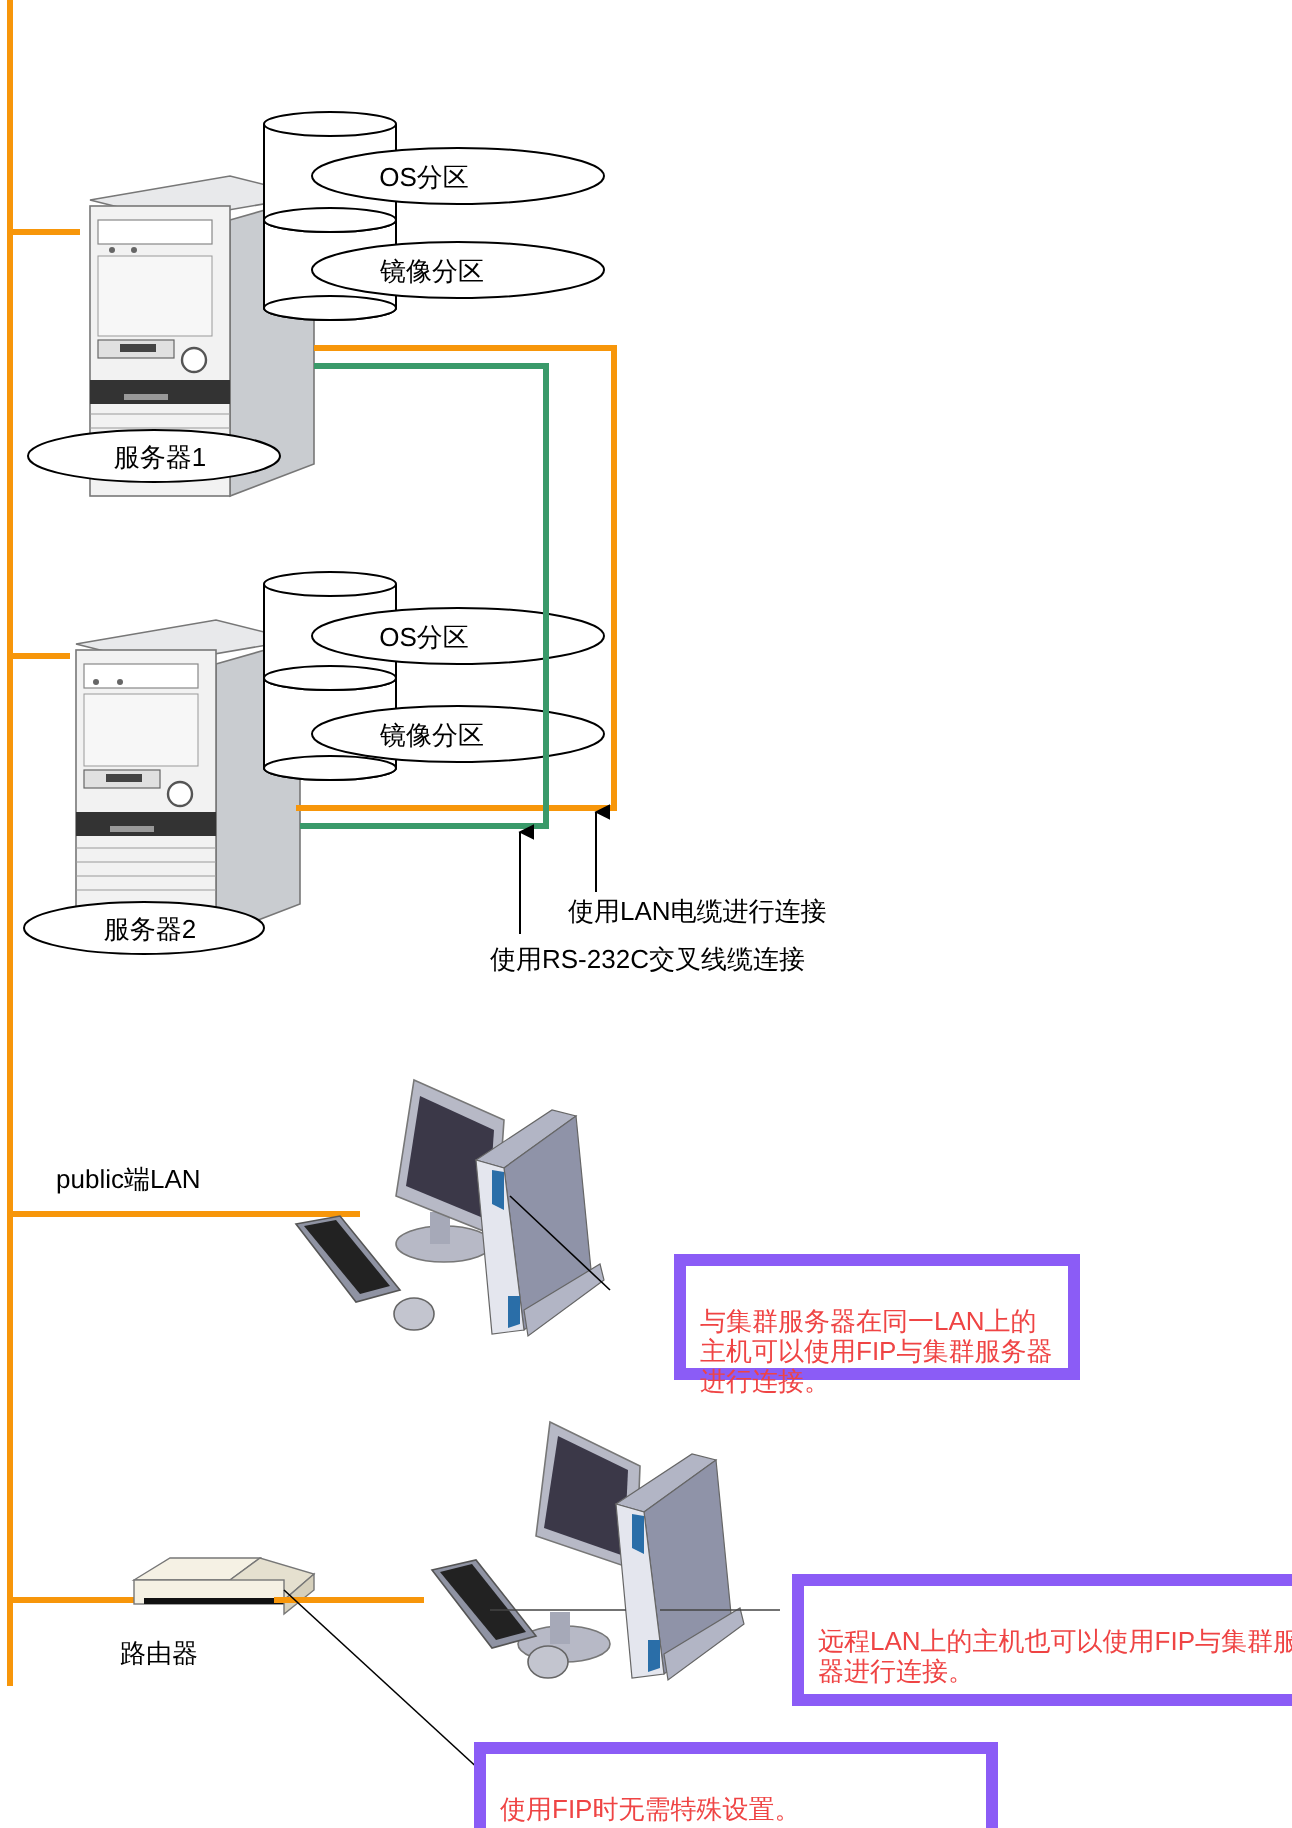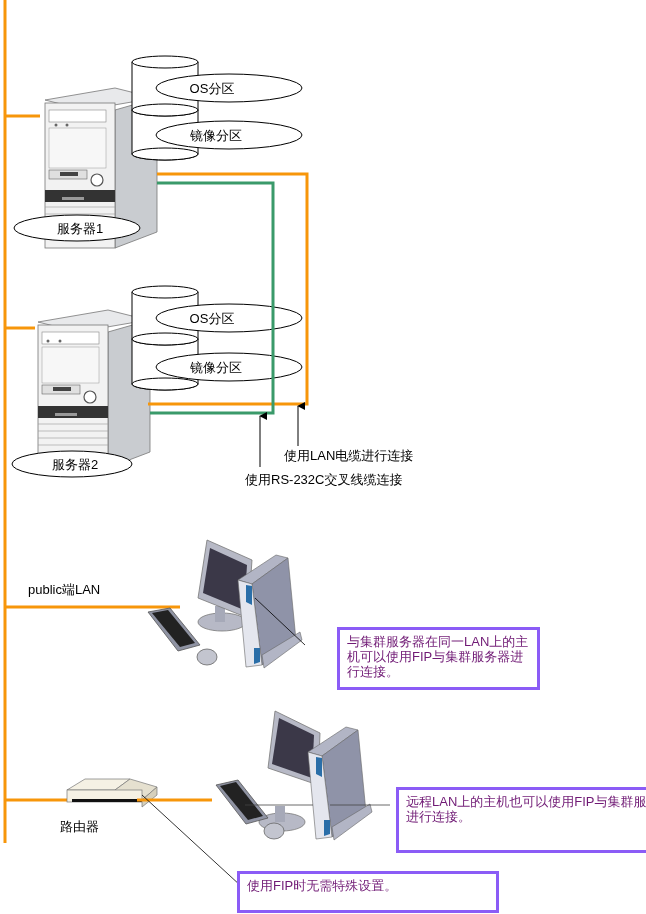--- a/index.html
+++ b/index.html
@@ -1,22 +1,22 @@
 <!DOCTYPE html>
 <html><head>
   <meta charset="utf-8">
   <style>
     html, body { margin: 0; padding: 0; background: #ffffff; }
     body { width: 646px; height: 914px; position: relative; overflow: hidden;
            font-family: "Liberation Sans", "DejaVu Sans", sans-serif; }
     #diagram { position: absolute; left: 0; top: 0; }
     .lbl { font-family: "Liberation Sans", "DejaVu Sans", sans-serif; font-size: 13px; fill: #000; }
-    .callout { position: absolute; border: 3px solid #8b5cf6; background: #fff;
+    .callout { position: absolute; border: 6px solid #8b5cf6; background: #fff;
                font-family: "Liberation Sans", "DejaVu Sans", sans-serif;
-               font-size: 13px; line-height: 15px; color: #701a75; padding: 4px 7px; box-sizing: border-box; }
+               font-size: 13px; line-height: 15px; color: #ef4444; padding: 20px 7px; box-sizing: border-box; }
   </style>
 </head>
 <body>
 
 <svg id="diagram" width="646" height="914" viewBox="0 0 646 914" xmlns="http://www.w3.org/2000/svg">
   <defs>
     <marker id="arrowUp" viewBox="0 0 10 10" refX="5" refY="1" markerWidth="8" markerHeight="8" orient="auto">
       <path d="M0,10 L5,0 L10,10 z" fill="#000"></path>
     </marker>
   </defs>

